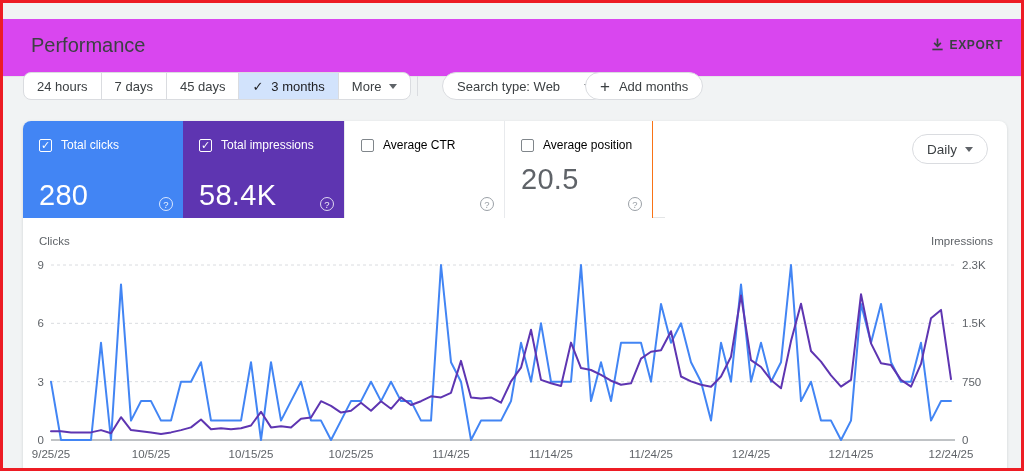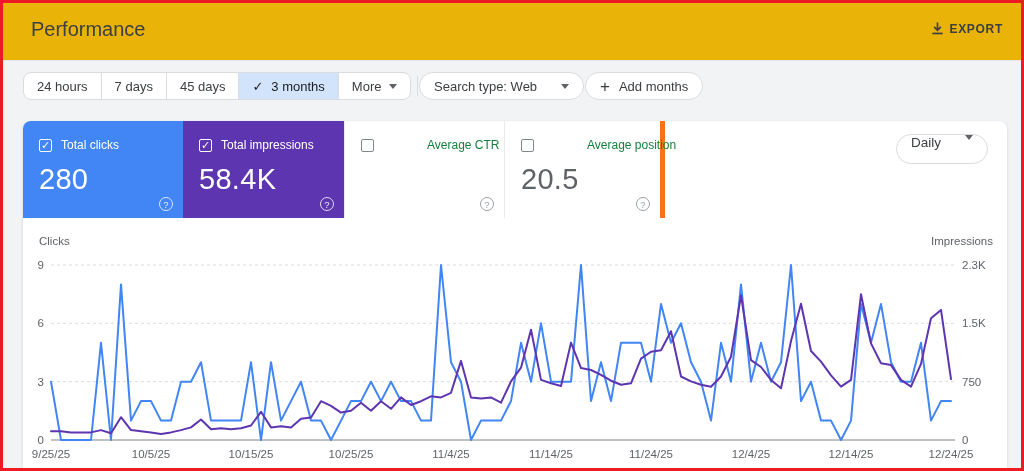--- a/index.html
+++ b/index.html
@@ -1,62 +1,62 @@
 <!DOCTYPE html>
 <html><head>
 <meta charset="utf-8">
 <style>
   * { margin:0; padding:0; box-sizing:border-box; }
   html,body { width:1024px; height:471px; }
   body { font-family:"Liberation Sans","DejaVu Sans",sans-serif; background:#fff; }
   .frame { position:relative; width:1024px; height:471px; border:3px solid #ed1c24; overflow:hidden; background:#f1f3f4; }
 
   
-  .header { position:absolute; left:0; top:0; width:100%; height:58px; background:#eab308; border-bottom:1px solid #e4e7e8;text-decoration:underline; }
+  .header { position:absolute; left:0; top:16px; width:100%; height:58px; background:#d946ef; border-bottom:1px solid #e4e7e8;text-decoration:underline; }
   .page-title { position:absolute; left:28px; top:15px; font-size:20px; color:#3c4043; }
   .export-btn { position:absolute; right:16px; top:14px; display:flex; align-items:center; gap:4px; color:#3c4043; font-size:12px; font-weight:700; letter-spacing:.7px; cursor:pointer; padding:4px 2px; }
 
   
   .filterbar { position:absolute; left:0; top:59px; width:100%; height:59px;text-align:right; }
   .seg-group { position:absolute; left:20px; top:10px; height:28px; display:flex; background:#fff; border:1px solid #dadce0; border-radius:8px; overflow:hidden; }
   .seg { display:flex; align-items:center; padding:0 13px; font-size:13px; color:#3c4043; font-weight:500; border-right:1px solid #dadce0; cursor:pointer; white-space:nowrap; }
   .seg:last-child { border-right:none; }
   .seg.selected { background:#d2e3fc; color:#202124; gap:8px; }
   .seg .chk { font-size:13px; color:#202124; }
   .caret { width:0; height:0; border-left:4px solid transparent; border-right:4px solid transparent; border-top:5px solid #5f6368; display:inline-block; margin-left:8px; }
   .vdivider { position:absolute; left:414px; top:14px; width:1px; height:20px; background:#dadce0; }
   .pill { position:absolute; top:10px; height:28px; display:flex; align-items:center; background:#fff; border:1px solid #dadce0; border-radius:14px; font-size:13px; color:#3c4043; font-weight:500; padding:0 14px; cursor:pointer; white-space:nowrap; }
-  .pill.search { left:416px;gap:16px; }
+  .pill.search { left:439px;gap:16px; }
   .pill.addf { left:582px; gap:9px; }
   .plus { font-size:17px; font-weight:400; color:#3c4043; line-height:1; }
   .last-update { position:absolute; right:16px; top:17px; font-size:13px; color:#5f6368; }
 
   
   .panel { position:absolute; left:20px; top:118px; width:984px; height:352px; background:#fff; border-radius:8px 8px 0 0; box-shadow:0 1px 3px rgba(60,64,67,.18); }
   .tiles { position:absolute; left:0; top:0; width:642px; height:97px; display:flex; border-bottom:1px solid #e3e5e6; }
   .tile { position:relative; width:160px; height:97px; background:#fff; cursor:pointer; }
   .tile.c0 { width:160px; border-radius:8px 0 0 0; }
   .tile.c1 { width:161px; }
   .tile.c2 { width:160px; border-left:1px solid #e8eaed; }
-  .tile.c3 { width:161px; border-left:1px solid #e8eaed; border-right:5px solid #f97316; }
+  .tile.c3 { width:149px; border-left:1px solid #e8eaed; border-right:1px solid #f97316; }
   .tile .row { position:absolute; left:16px; top:17px; display:flex; align-items:center; gap:9px; }
   .cbox { width:13px; height:13px; border-radius:2px; display:flex; align-items:center; justify-content:center; flex:0 0 auto; }
   .cbox.on { border:1.5px solid #fff; color:#fff; font-size:11px; line-height:1; }
   .cbox.off { border:1.5px solid #80868b; }
   .tile .lbl { font-size:12px; font-weight:500; white-space:nowrap; }
   .tile.dark .lbl { color:#fff; }
-  .tile.light .lbl { color:#15803d;margin-left:44px; }
+  .tile.light .lbl { color:#000000; }
   .tile .val { position:absolute; left:16px; top:42px; font-size:29px; letter-spacing:.3px; }
-  .tile.dark .val { color:#fff; }
+  .tile.dark .val { color:#fff;margin-top:16px; }
   .tile.light .val { color:#5f6368; }
   .help { position:absolute; right:10px; bottom:7px; width:14px; height:14px; border-radius:50%; font-size:9.5px; display:flex; align-items:center; justify-content:center; cursor:pointer; }
   .tile.dark .help { border:1px solid rgba(255,255,255,.8); color:rgba(255,255,255,.9); }
   .tile.light .help { border:1px solid #9aa0a6; color:#9aa0a6; }
 
-  .daily { position:absolute; right:19px; top:13px; height:30px; display:flex; border:1px solid #dadce0; border-radius:16px; background:#fff; padding:0 14px; font-size:13.5px; font-weight:500; color:#3c4043; cursor:pointer;gap:16px; }
+  .daily { position:absolute; right:19px; top:13px; height:30px; display:flex; align-items:center; border:1px solid #dadce0; border-radius:16px; background:#fff; padding:0 14px; font-size:13.5px; font-weight:500; color:#3c4043; cursor:pointer; }
 
   .axis-corner { position:absolute; top:114px; font-size:11.5px; color:#5f6368; }
   .axis-corner.left { left:16px;text-align:right; }
   .axis-corner.right { right:14px;margin-left:30px; }
   .chart-wrap { position:absolute; left:0; top:132px; width:984px; height:215px; }
   svg text.tick { font-family:"Liberation Sans","DejaVu Sans",sans-serif; font-size:11.5px; fill:#5f6368; }
 </style>
 </head>
 <body>
 

